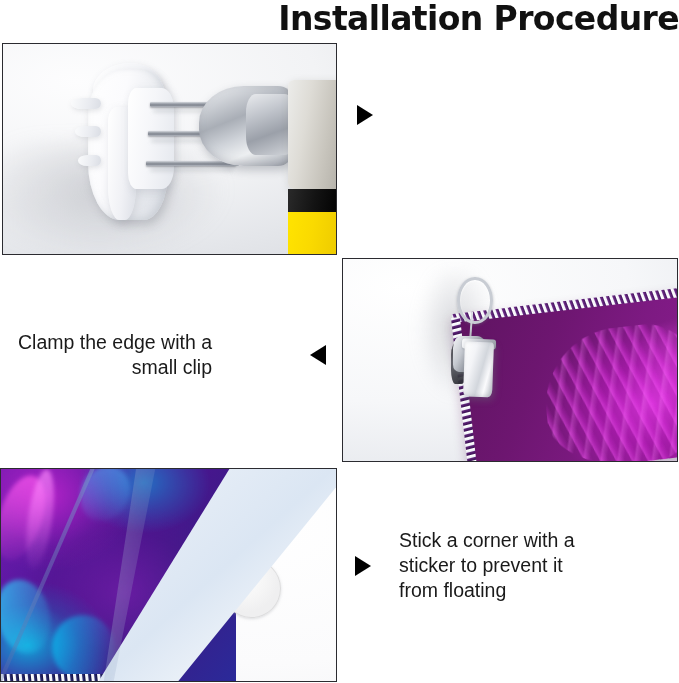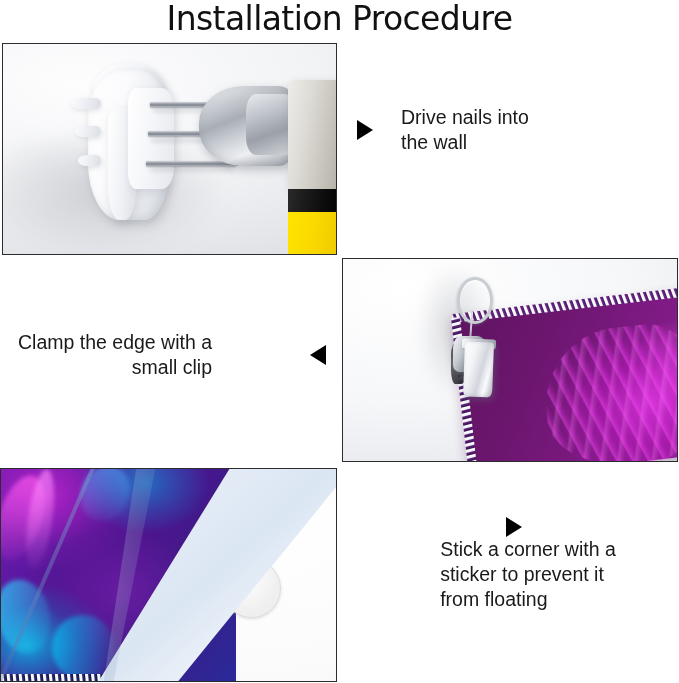--- a/index.html
+++ b/index.html
@@ -18,24 +18,24 @@
   }
 
   
   .title {
     position: absolute;
     left: 0;
     top: 0;
     width: 679px;
     height: 42px;
     line-height: 38px;
-    text-align: center;
+    text-align: right;
     font-family: "DejaVu Sans", sans-serif;
     font-size: 33px;
-    font-weight: normal;
+    font-weight: bold;
     letter-spacing: -0.6px;
     color: #111111;
     white-space: nowrap;
   }
 
   
   .panel {
     position: absolute;
     overflow: hidden;
     border: 1px solid #2b2b30;
@@ -404,21 +404,21 @@
     border-bottom: 10px solid transparent;
     border-right: 16px solid #000000;
   }
 
   #caption-nails { left: 357px; top: 105px; width: 310px; }
   #caption-nails .txt { margin-left: 28px; text-align: left; }
 
   #caption-clip { left: 18px; top: 330px; width: 308px; justify-content: space-between; }
   #caption-clip .txt { margin-right: 26px; text-align: right; }
 
-  #caption-sticker { left: 355px; top: 517px; width: 318px; flex-direction: column; }
+  #caption-sticker { left: 355px; top: 528px; width: 318px; }
   #caption-sticker .txt { margin-left: 28px; text-align: left; }
 </style>
 </head>
 <body>
 
 <div class="title">Installation Procedure</div>
 
 <div class="panel" id="panel-nails">
   <div class="scene">
     <div class="wall-shadow-1"></div>
@@ -441,22 +441,20 @@
     <div class="hammer-head"></div>
     <div class="hammer-neck"></div>
     <div class="hammer-shaft"></div>
     <div class="hammer-band"></div>
     <div class="hammer-grip"></div>
   </div>
 </div>
 
 <div class="caption" id="caption-nails">
   <span class="arrow right"></span>
-  <span class="txt">Drive nails into
-the wall</span>
 </div>
 
 <div class="panel" id="panel-clip">
   <div class="scene">
     <div class="wall-shadow-2"></div>
 
     <div class="tapestry-2">
       <div class="feathers"></div>
     </div>
     <div class="stitch-top"></div>

